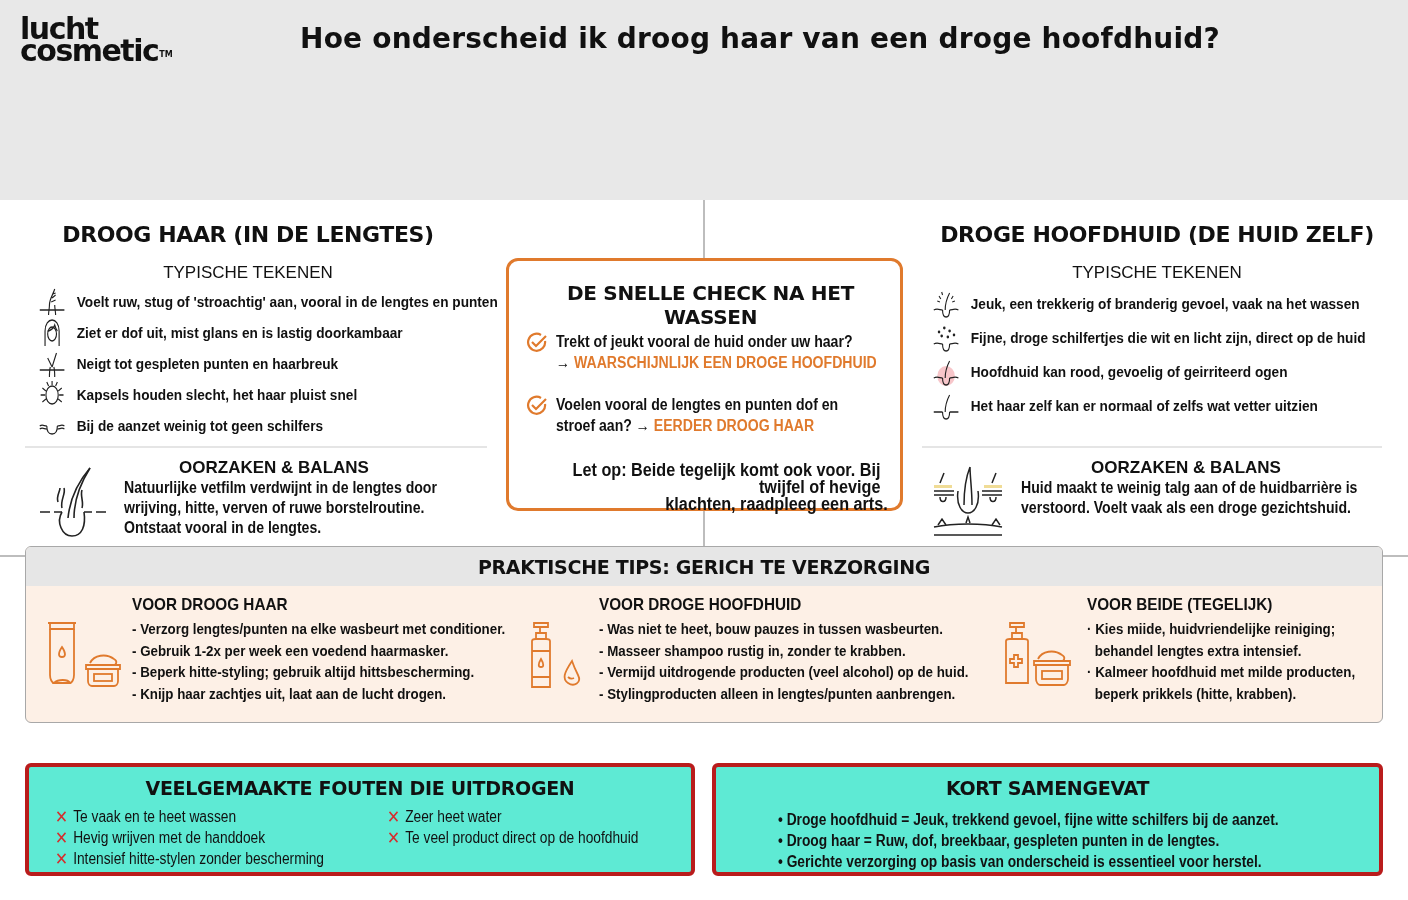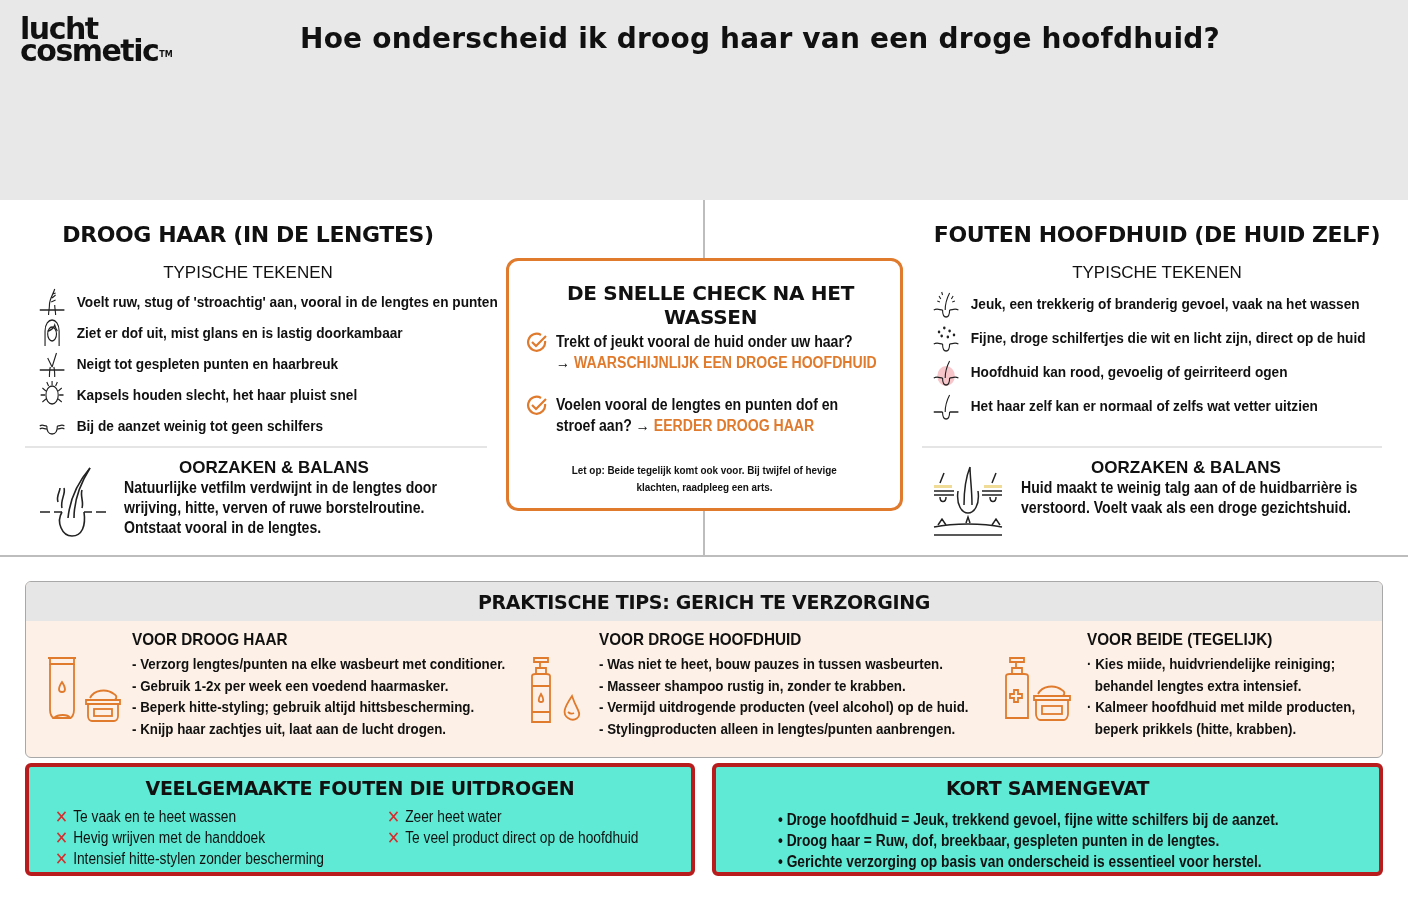--- a/index.html
+++ b/index.html
@@ -28,24 +28,24 @@
   .cause { position: absolute; }
   .cause .ctitle { font-weight: bold; font-size: 17px; text-align: center; }
   .cause .ctext { font-size: 16px; font-weight: bold; line-height: 20px; transform: scaleX(0.88); transform-origin: left top; white-space: nowrap; }
 
   .check-box { position: absolute; left: 506px; top: 258px; width: 397px; height: 253px; border: 3px solid #e07a2d; border-radius: 12px; background: #fff; padding-left: 12px; }
   .check-title { font-family: "DejaVu Sans", sans-serif; font-weight: bold; font-size: 20px; text-align: center; margin-top: 20px; letter-spacing: -0.3px; }
   .check-item { position: absolute; left: 17px; display: flex; }
   .check-item .cic { width: 22px; height: 22px; margin-right: 8px; flex: none; margin-top: 1px; }
   .check-item .ctx { font-size: 16px; font-weight: bold; line-height: 21px; transform: scaleX(0.88); transform-origin: left top; white-space: nowrap; }
   .orange { color: #e07a2d; }
-  .check-note { position: absolute; left: 0; width: 100%; top: 201px; text-align: center; font-size: 11px; font-weight: bold; line-height: 17px; }
+  .check-note { position: absolute; left: 0; width: 100%; top: 201px; text-align: right; font-size: 18px; font-weight: bold; line-height: 17px; }
   .check-note span { display: inline-block; transform: scaleX(0.9); }
 
-  .tips { position: absolute; left: 25px; top: 581px; width: 1358px; height: 177px; border: 1px solid #a8a8a8; border-radius: 6px; overflow: hidden; background: #fdf0e6; }
+  .tips { position: absolute; left: 25px; top: 546px; width: 1358px; height: 177px; border: 1px solid #a8a8a8; border-radius: 6px; overflow: hidden; background: #fdf0e6; }
   .tips-head { height: 39px; background: #e6e6e6; text-align: center; font-family: "DejaVu Sans", sans-serif; font-weight: bold; font-size: 19px; line-height: 40px; letter-spacing: -0.3px; }
   .tip-col { position: absolute; top: 48px; }
   .tip-col .ttl { font-weight: bold; font-size: 17px; margin-bottom: 3px; transform: scaleX(0.9); transform-origin: left top; white-space: nowrap; }
   .tip-col ul { list-style: none; }
   .tip-col li { font-size: 15.5px; font-weight: bold; line-height: 21.5px; transform: scaleX(0.86); transform-origin: left top; white-space: nowrap; }
   .tip-icon { position: absolute; }
 
   .box { position: absolute; top: 763px; height: 113px; border: 4px solid #b91c1c; border-radius: 6px; background: #5eead4; }
   .box .bt { font-family: "DejaVu Sans", sans-serif; font-weight: bold; font-size: 19px; text-align: center; margin-top: 10px; letter-spacing: -0.3px; }
   .err-list { position: absolute; list-style: none; }
@@ -149,21 +149,21 @@
       <div class="ctx"><span>stroef aan? → </span><span class="orange">EERDER DROOG HAAR</span></div>
     </div>
   </div>
   <div class="check-note">
     <span>Let op: Beide tegelijk komt ook voor. Bij twijfel of hevige</span><br>
     <span>klachten, raadpleeg een arts.</span>
   </div>
 </div>
 
 <div class="col-right">
-  <div class="col-title" style="left:0">FOUTEN HOOFDHUID (DE HUID ZELF)</div>
+  <div class="col-title" style="left:0">DROGE HOOFDHUID (DE HUID ZELF)</div>
   <div class="sub-title" style="top:63px;left:0">TYPISCHE TEKENEN</div>
   <ul class="sign-list">
     <li>
       <svg class="ic" viewBox="0 0 32 28" fill="none" stroke="#222" stroke-width="1.3">
           <path d="M2 20c4-2 7 0 10 0M20 20c3 0 6-2 10 0"></path>
           <path d="M12 20c0 5 2 7 4 7s4-2 4-7"></path>
           <path d="M15 20c0-8 2-12 5-17"></path>
           <path d="M8 6l2 3M6 11l3 1M24 6l-2 3M26 11l-3 1M11 2l1 3"></path>
         </svg>
       <span>Jeuk, een trekkerig of branderig gevoel, vaak na het wassen</span>

